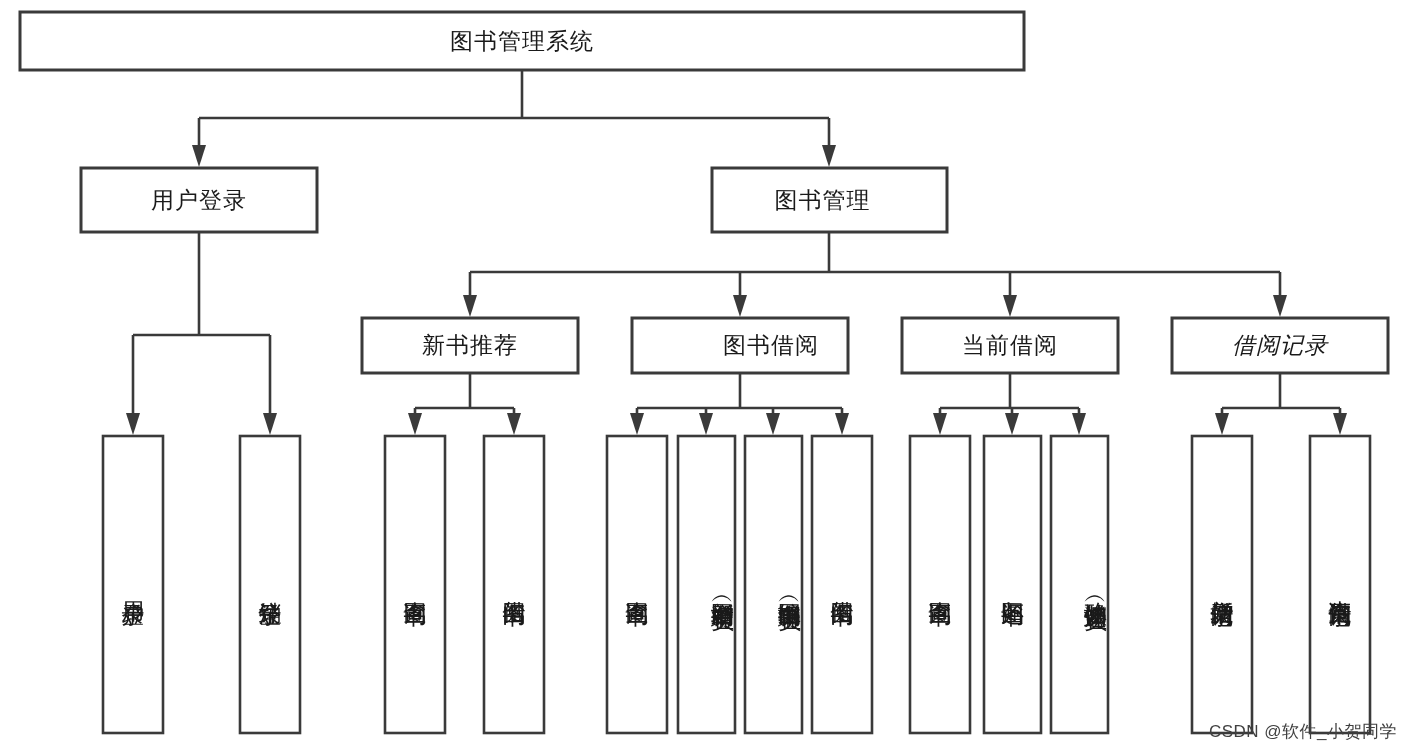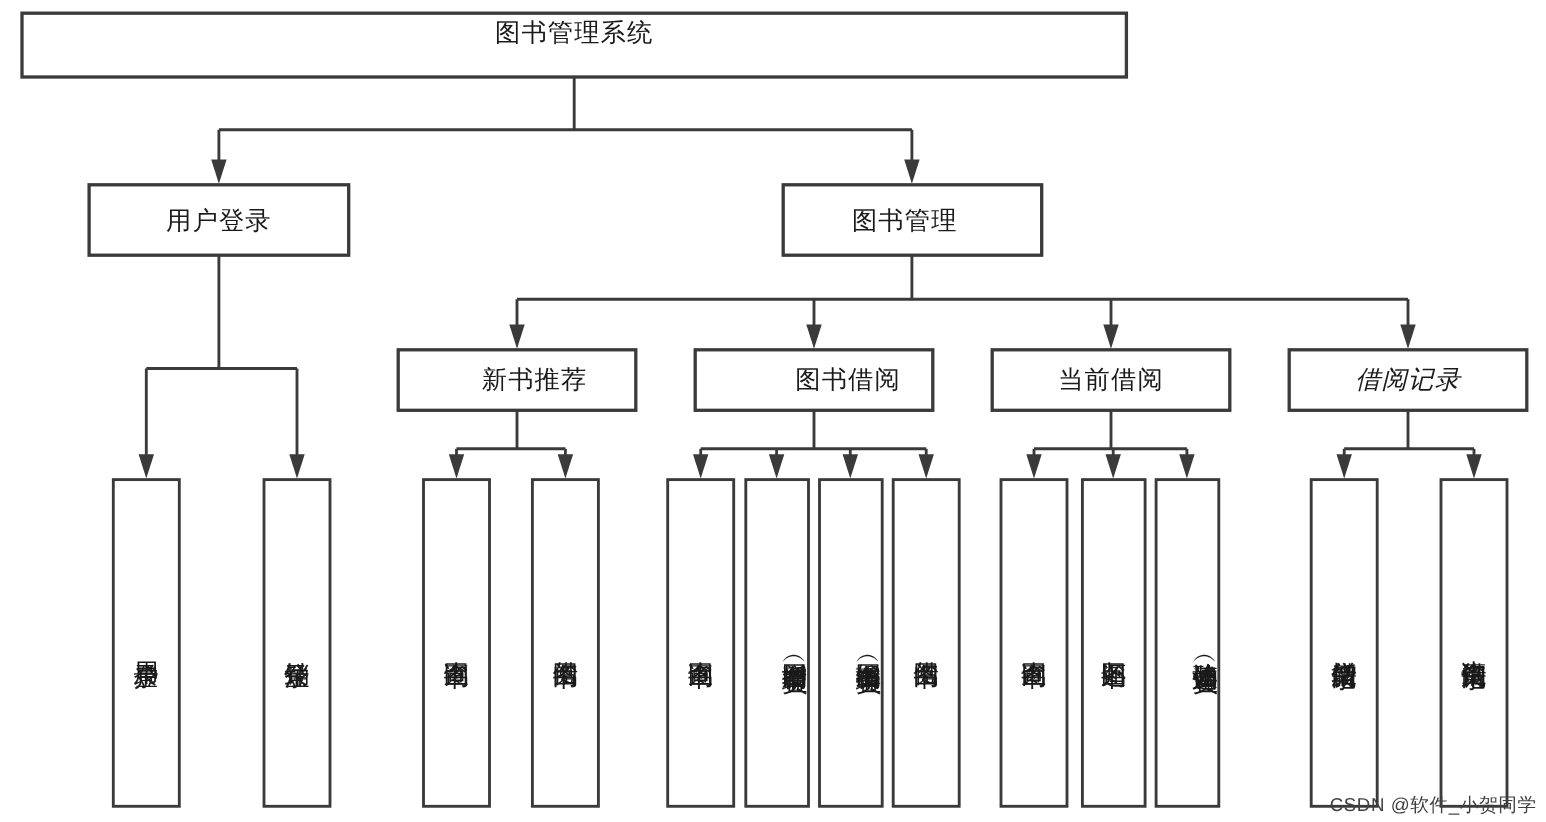--- a/index.html
+++ b/index.html
@@ -162,24 +162,24 @@
         <rect x="745" y="436" width="57" height="297" class="node-box-thin"></rect>
         <rect x="812" y="436" width="60" height="297" class="node-box-thin"></rect>
         <rect x="910" y="436" width="60" height="297" class="node-box-thin"></rect>
         <rect x="984" y="436" width="57" height="297" class="node-box-thin"></rect>
         <rect x="1051" y="436" width="57" height="297" class="node-box-thin"></rect>
         <rect x="1192" y="436" width="60" height="297" class="node-box-thin"></rect>
         <rect x="1310" y="436" width="60" height="297" class="node-box-thin"></rect>
       </g>
     </svg>
   <div id="labels-layer">
-      <div class="htext" style="left: 20px; top: 0; width: 1004px; height: 58px;">图书管理系统</div>
+      <div class="htext" style="left: 20px; top: 12px; width: 1004px; height: 58px;">图书管理系统</div>
       <div class="htext" style="left: 81px; top: 168px; width: 236px; height: 64px;">用户登录</div>
       <div class="htext" style="left: 712px; top: 168px; width: 221px; height: 64px;">图书管理</div>
-      <div class="htext" style="left: 362px; top: 318px; width: 216px; height: 55px; margin-left: 16px;">新书推荐</div>
+      <div class="htext" style="left: 362px; top: 318px; width: 216px; height: 55px;">新书推荐</div>
       <div class="htext" style="left: 632px; top: 318px; width: 216px; height: 55px; padding-left: 31px;">图书借阅</div>
       <div class="htext" style="left: 902px; top: 318px; width: 216px; height: 55px;">当前借阅</div>
       <div class="htext" style="left: 1172px; top: 318px; width: 216px; height: 55px; font-style: italic;">借阅记录</div>
       <div class="vert-wrap centered" style="left: 103px; top: 436px; width: 60px; height: 297px;">用户登录</div>
       <div class="vert-wrap centered" style="left: 240px; top: 436px; width: 60px; height: 297px;">注销登录</div>
       <div class="vert-wrap centered" style="left: 385px; top: 436px; width: 60px; height: 297px;">查询图书</div>
       <div class="vert-wrap centered" style="left: 484px; top: 436px; width: 60px; height: 297px;">借阅图书</div>
       <div class="vert-wrap centered" style="left: 607px; top: 436px; width: 60px; height: 297px;">查询图书</div>
       <div class="vert-wrap" style="left: 678px; top: 440px; width: 57px; height: 297px;">新增图书（管理员）</div>
       <div class="vert-wrap" style="left: 745px; top: 440px; width: 57px; height: 297px;">编辑图书（管理员）</div>

